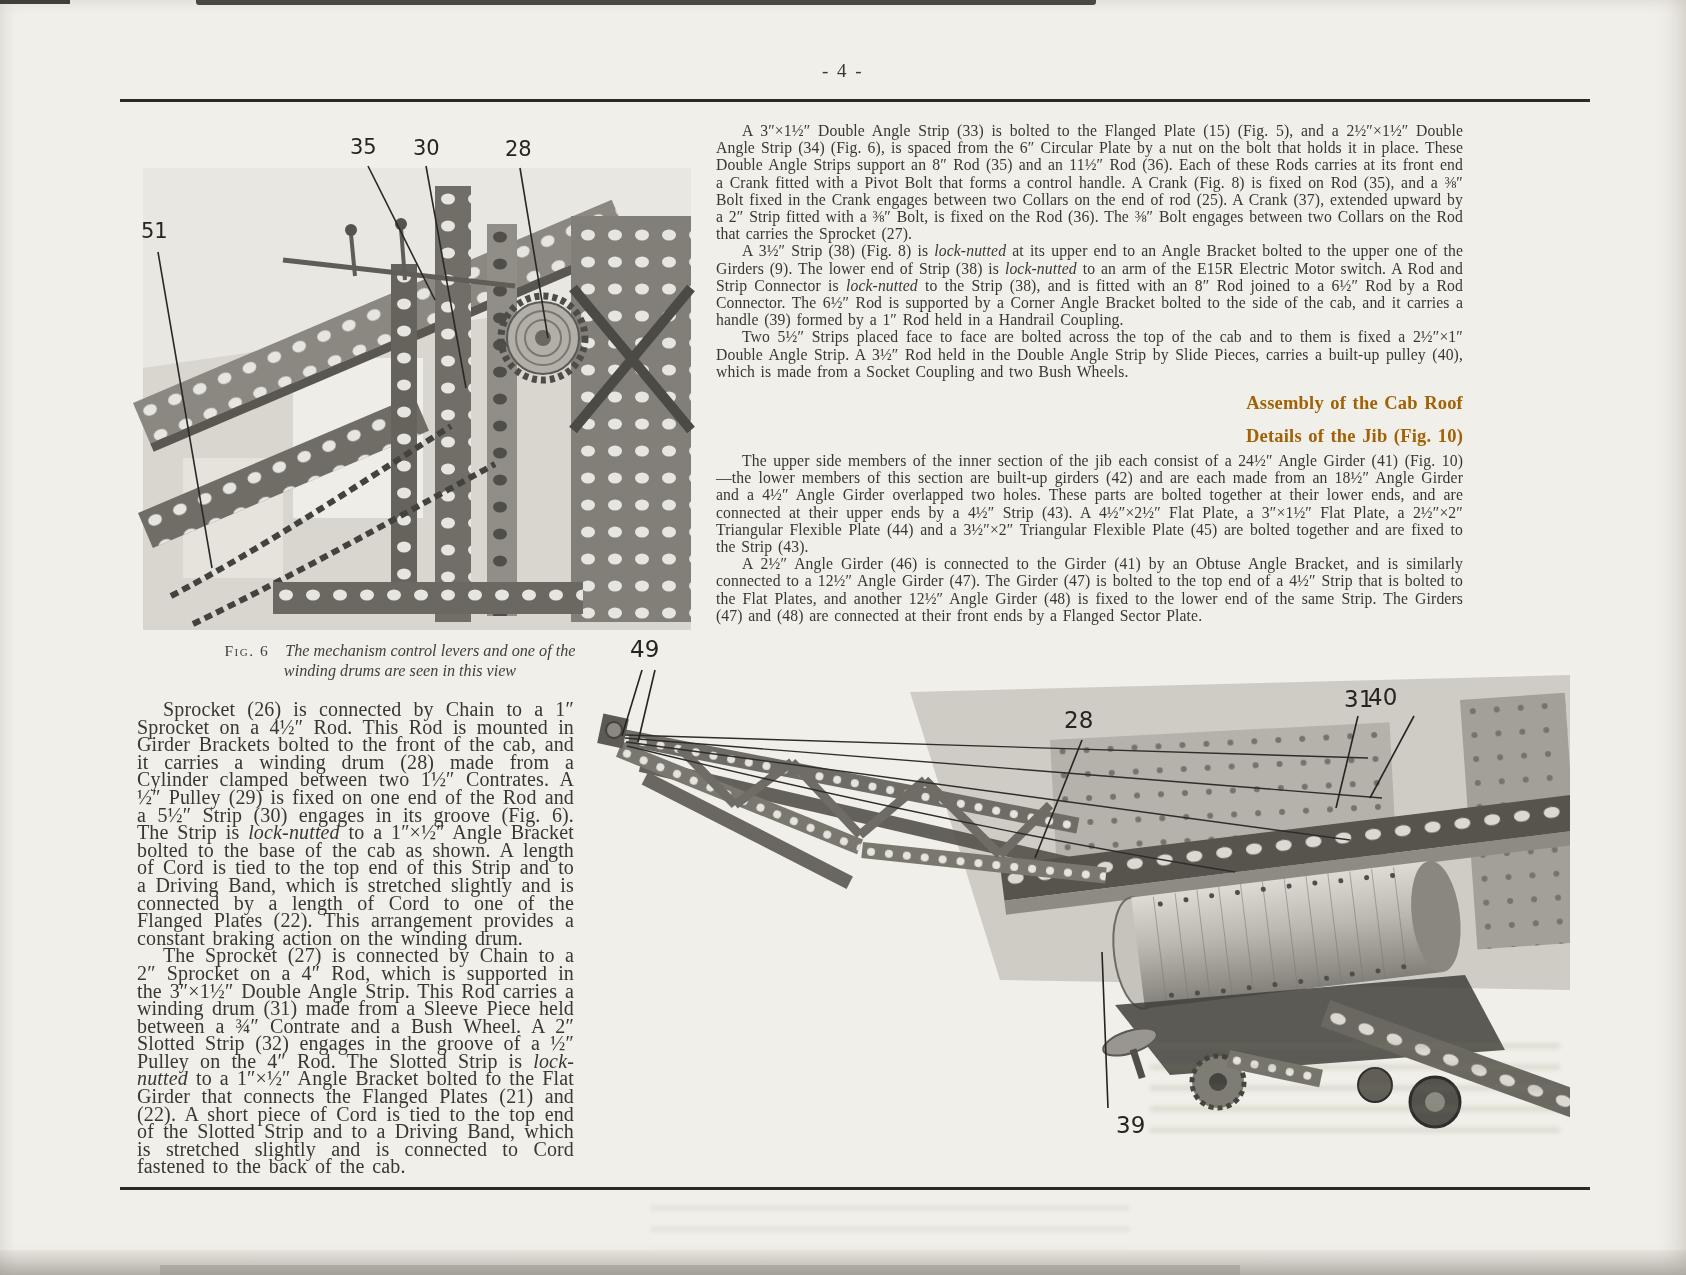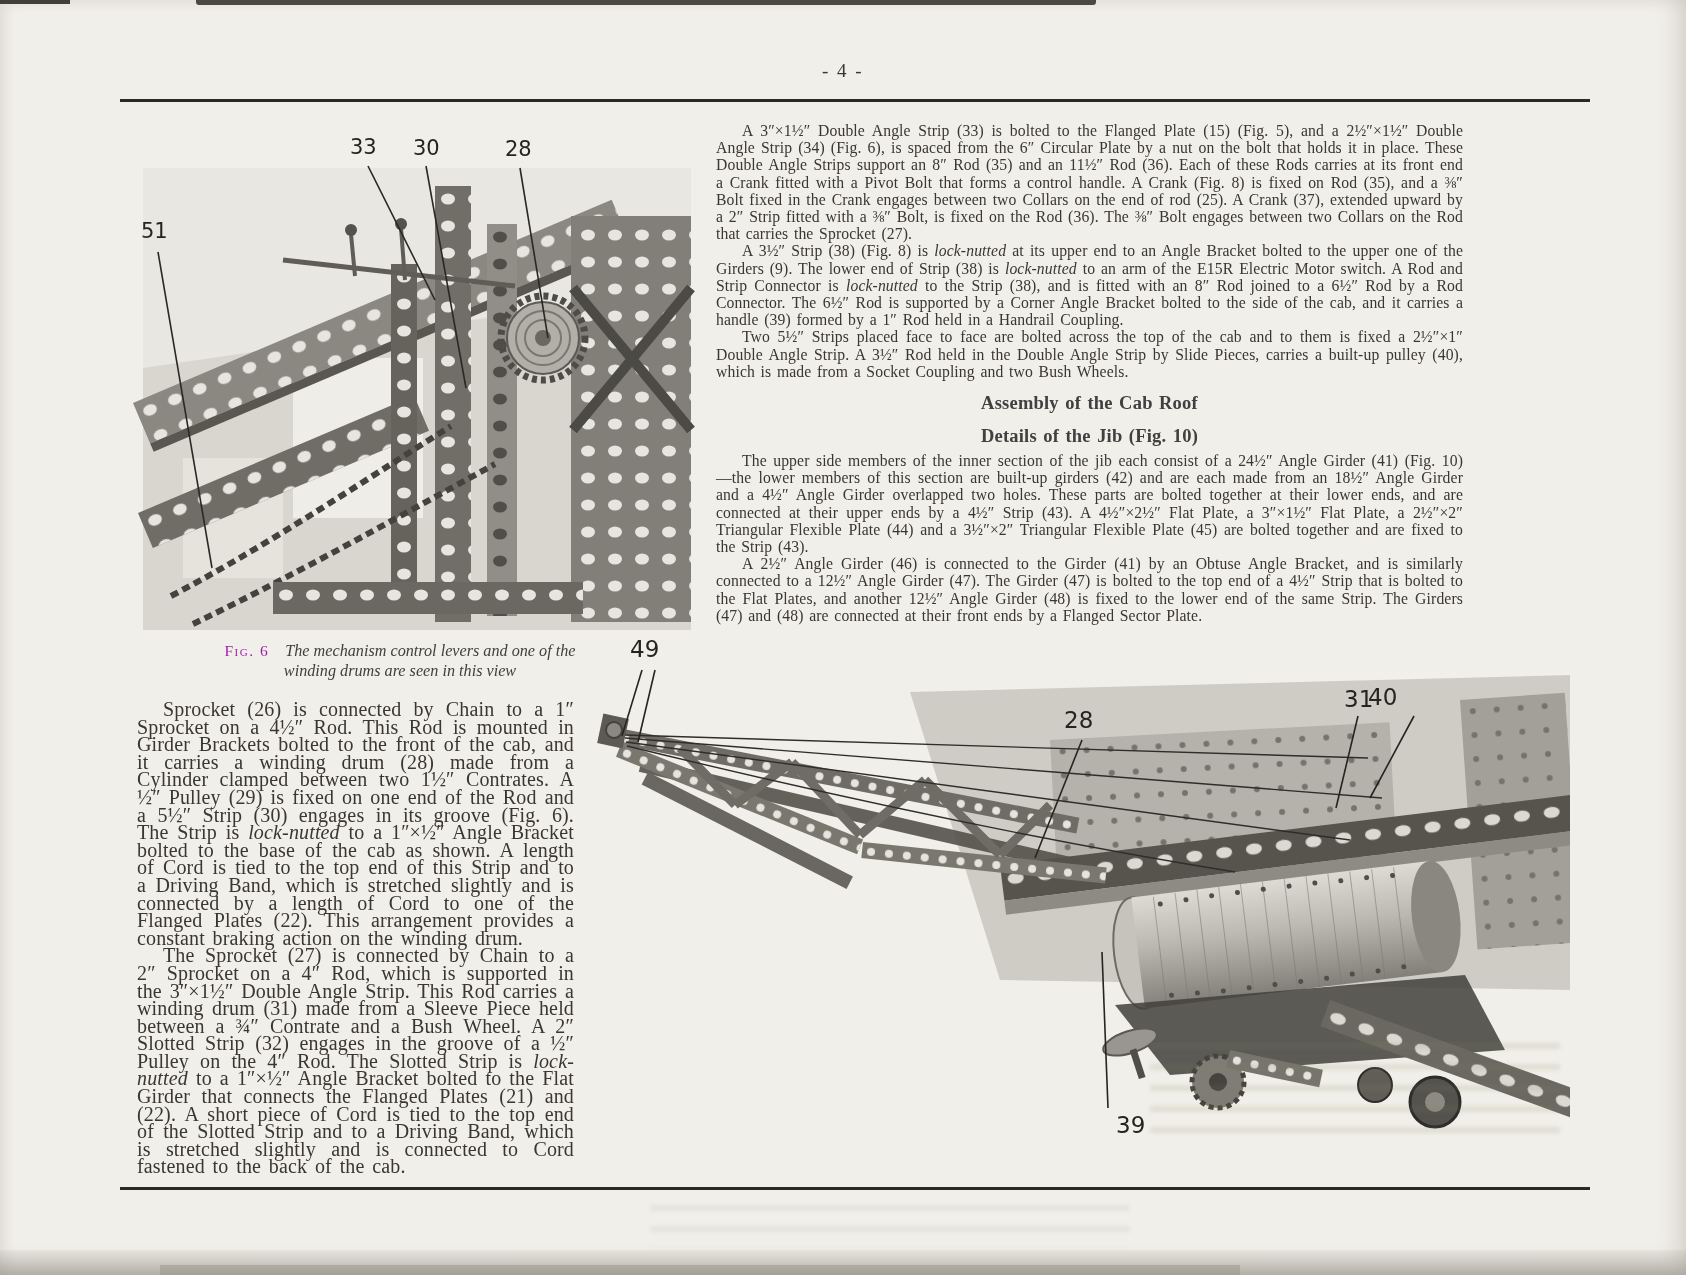--- a/index.html
+++ b/index.html
@@ -8,23 +8,23 @@
   .page::after{content:'';position:absolute;inset:0;pointer-events:none;
         box-shadow:inset -8px -10px 22px rgba(62,56,44,.16), inset 5px 3px 14px rgba(62,56,44,.06);}
   .scanline{position:absolute;background:#24221e;}
   .rule{position:absolute;height:3px;background:#2b2a25;}
   .pagenum{position:absolute;font-size:19px;letter-spacing:2px;color:#3a372f;}
   .col{position:absolute;text-align:justify;color:#3a372f;}
   .col p{margin:0;text-indent:26px;}
   .leftcol{font-size:20px;line-height:17.6px;word-spacing:2.6px;letter-spacing:.15px;}
   .rightcol{font-size:15.7px;line-height:17.2px;word-spacing:1.6px;letter-spacing:.12px;}
   .heading{font-weight:bold;font-size:18.5px;line-height:20px;margin:13px 0 6px 0;text-indent:0;
-        color:#404040;letter-spacing:.2px;text-align:center;}
+        color:#a16207;letter-spacing:.2px;text-align:right;}
   .figcap{position:absolute;font-style:italic;font-size:16.2px;line-height:20px;color:#43403a;}
-  .figtag{font-style:normal;font-variant:small-caps;font-size:15.5px;letter-spacing:1.5px;margin-right:12px;color:#a21caf;}
+  .figtag{font-style:normal;font-variant:small-caps;font-size:15.5px;letter-spacing:1.5px;margin-right:12px;color:#404040;}
   .plabel{position:absolute;font-family:"DejaVu Sans",sans-serif;font-size:21px;color:#26241f;}
   .plabel.big{font-size:23px;}
   .ghost{position:absolute;filter:blur(2px);opacity:.45;pointer-events:none;
         background:repeating-linear-gradient(180deg,transparent 0 5px,rgba(125,133,104,.35) 5px 11px,transparent 11px 21px);}
   .bottomband{position:absolute;left:0;top:1250px;width:1686px;height:25px;
         background:linear-gradient(180deg,#e9e6e0,#c7c4bd);}
   .bottomedge{position:absolute;left:160px;top:1265px;width:1080px;height:10px;background:#afaca4;opacity:.7;}
   svg{position:absolute;}
 </style>
 </head>
@@ -103,21 +103,21 @@
     </g>
     <g stroke="#2a2824" stroke-width="1.6">
       <line x1="38" y1="142" x2="92" y2="458"></line>
       <line x1="248" y1="56" x2="315" y2="190"></line>
       <line x1="306" y1="56" x2="346" y2="278"></line>
       <line x1="400" y1="58" x2="428" y2="228"></line>
     </g>
   </svg>
 
   <div class="plabel" style="left:141px;top:219px;">51</div>
-  <div class="plabel" style="left:350px;top:135px;">33</div>
+  <div class="plabel" style="left:350px;top:135px;">35</div>
   <div class="plabel" style="left:413px;top:136px;">30</div>
   <div class="plabel" style="left:505px;top:137px;">28</div>
 
   <div class="figcap" style="left:150px;top:641px;width:500px;text-align:center;">
     <span class="figtag">Fig. 6</span>
     <span>The mechanism control levers and one of the</span><br>
     <span>winding drums are seen in this view</span>
   </div>
 
   <div class="col rightcol" style="left:716px;top:122px;width:747px;">

